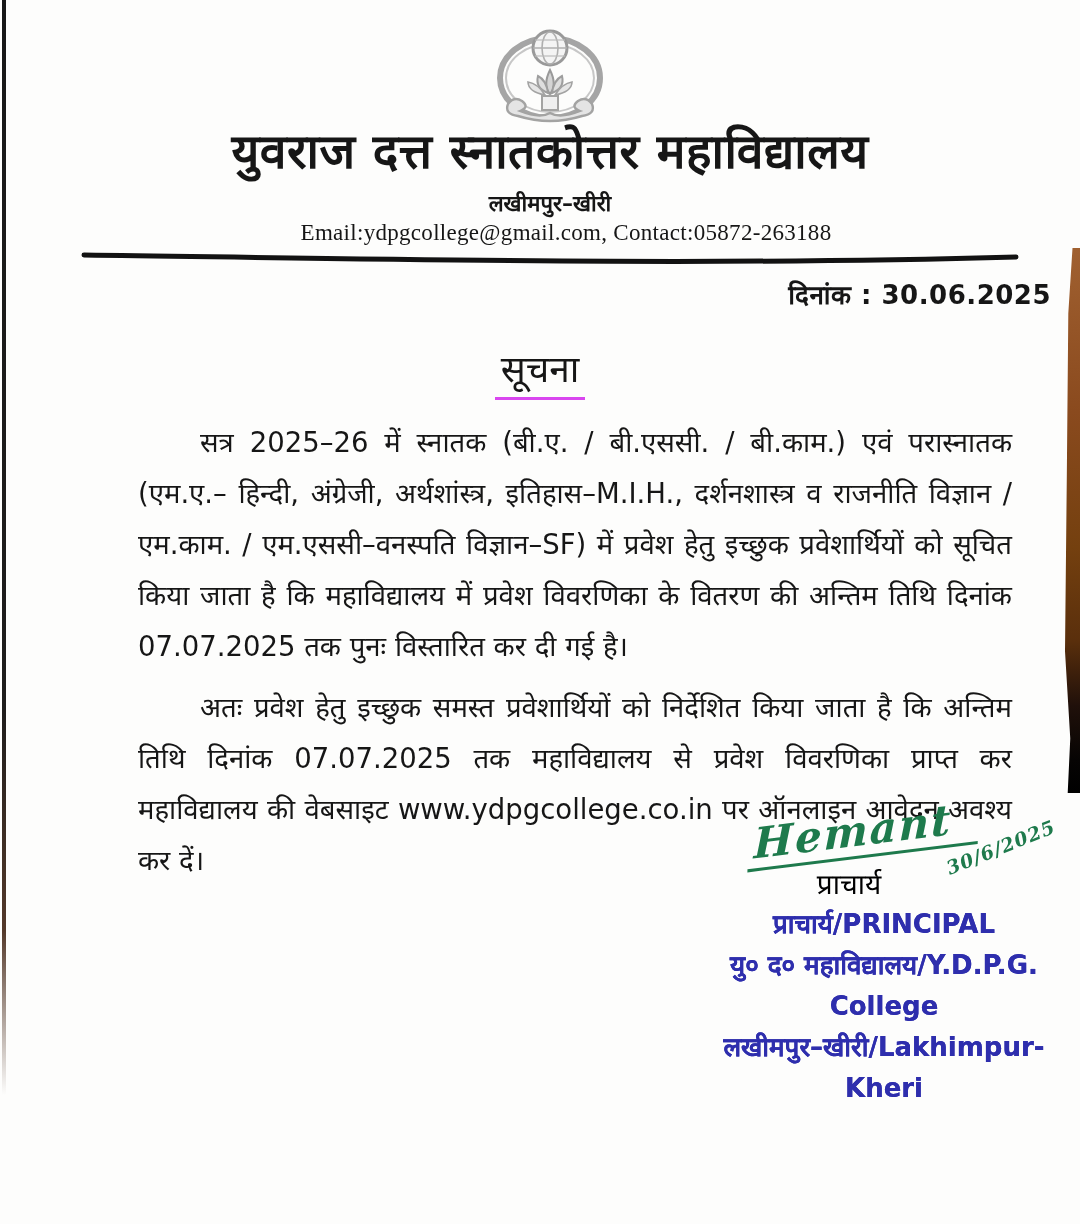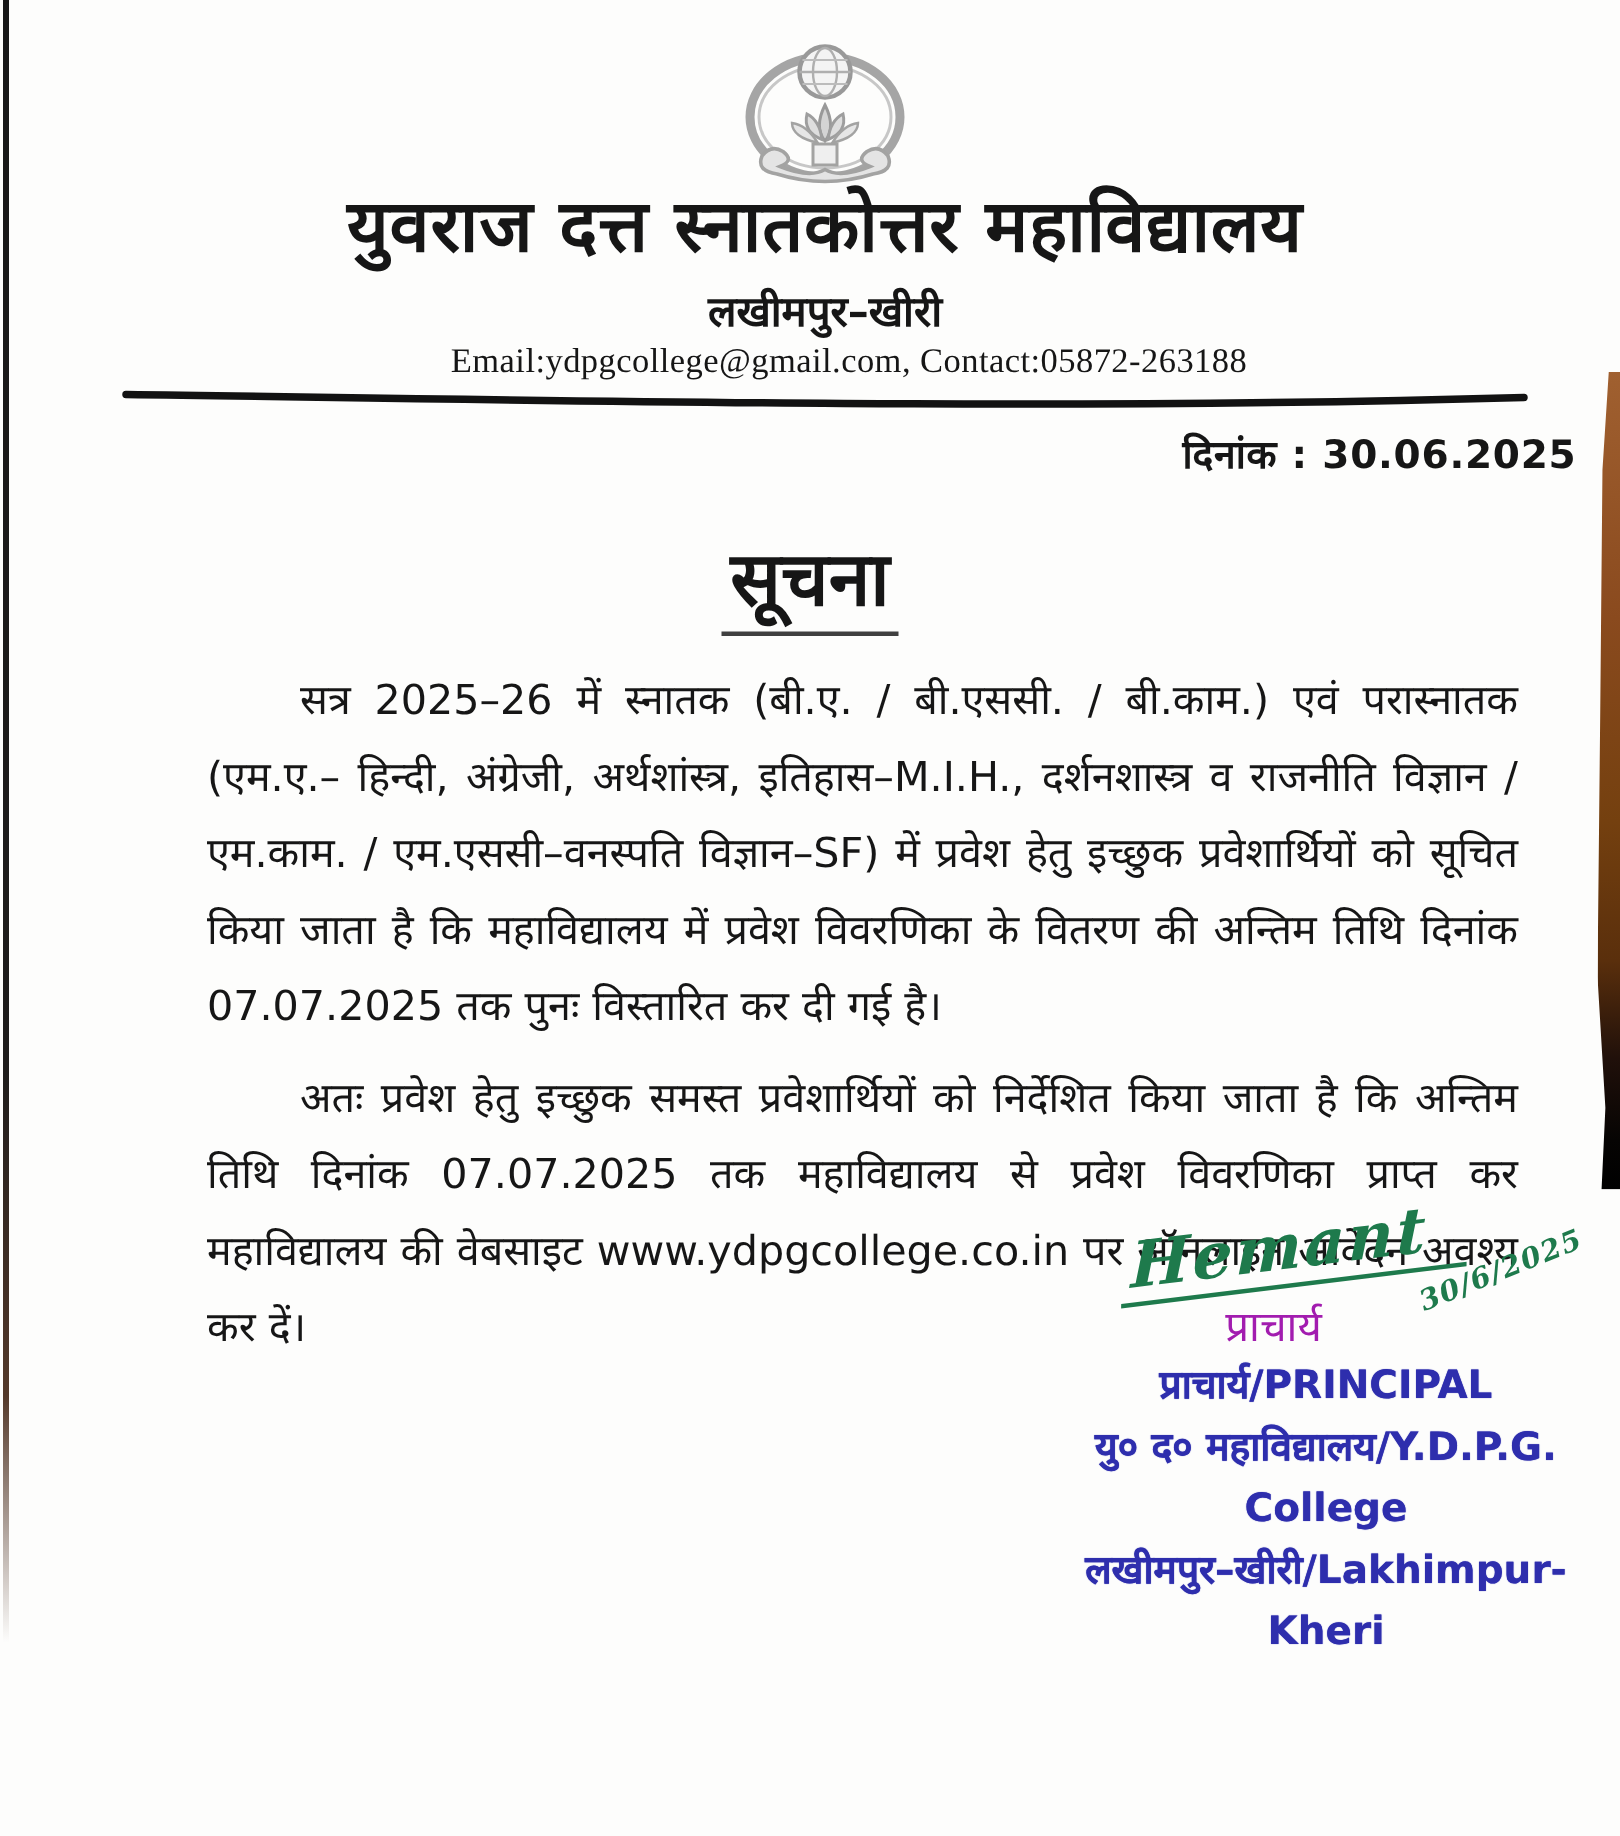--- a/index.html
+++ b/index.html
@@ -25,38 +25,38 @@
     clip-path: polygon(100% 0%, 50% 0%, 22% 12%, 12% 42%, 0% 74%, 35% 90%, 18% 100%, 100% 100%);
   }
 
   
   .header { text-align: center; padding-top: 26px; padding-left: 20px; }
   .logo-wrap { height: 104px; }
   .college-name {
     font-size: 48px; font-weight: bold; line-height: 1.15;
     margin: -6px 40px 0; letter-spacing: 0.5px;
   }
-  .location { font-size: 28px; font-weight: bold; margin-top: 8px; }
+  .location { font-size: 22px; font-weight: bold; margin-top: 8px; }
   .contact {
     font-family: "Liberation Serif", serif;
     font-size: 23px; margin-top: 3px; letter-spacing: 0.3px; margin-left: 32px;
   }
   .divider-wrap { width: 940px; margin: 4px auto 0; height: 18px; }
 
   
   .date-line {
     text-align: right; padding-right: 29px; margin-top: 8px;
     font-size: 26px; font-weight: 600; letter-spacing: 0.5px;
   }
 
   
   .notice-title { text-align: center; margin-top: 30px; }
   .notice-title span {
-    font-size: 50px; font-weight: bold;
-    border-bottom: 3px solid #404040; padding: 0 6px 6px;
+    font-size: 37px; font-weight: normal;
+    border-bottom: 3px solid #d946ef; padding: 0 6px 6px;
   }
 
   
   .body-text {
     margin: 24px 68px 0 122px;
     font-size: 27.5px; line-height: 51px;
     text-align: justify;
   }
   .body-text p { margin: 0 0 10px 16px; text-indent: 62px; }
 
@@ -73,21 +73,21 @@
     padding: 0 26px 0 6px;
     margin-right: 42px;
   }
   .sig-date {
     position: absolute; right: -4px; top: 30px;
     color: #1e7a4c; font-family: "DejaVu Serif", serif;
     font-style: italic; font-weight: bold; font-size: 19px; letter-spacing: 1px;
     transform: rotate(-22deg);
     white-space: nowrap;
   }
-  .sig-designation { font-size: 28px; margin-top: -4px; color: #a21caf; padding-right: 70px; }
+  .sig-designation { font-size: 28px; margin-top: -4px; color: #000000; padding-right: 70px; }
   .stamp {
     margin-top: 2px;
     color: #2e2ead; font-weight: bold;
     font-size: 26px; line-height: 1.58;
     text-shadow: 0 0 0.6px #2e2ead;
     filter: blur(0.2px);
   }
 
   .emblem-svg { opacity: 0.78; }
 </style>

